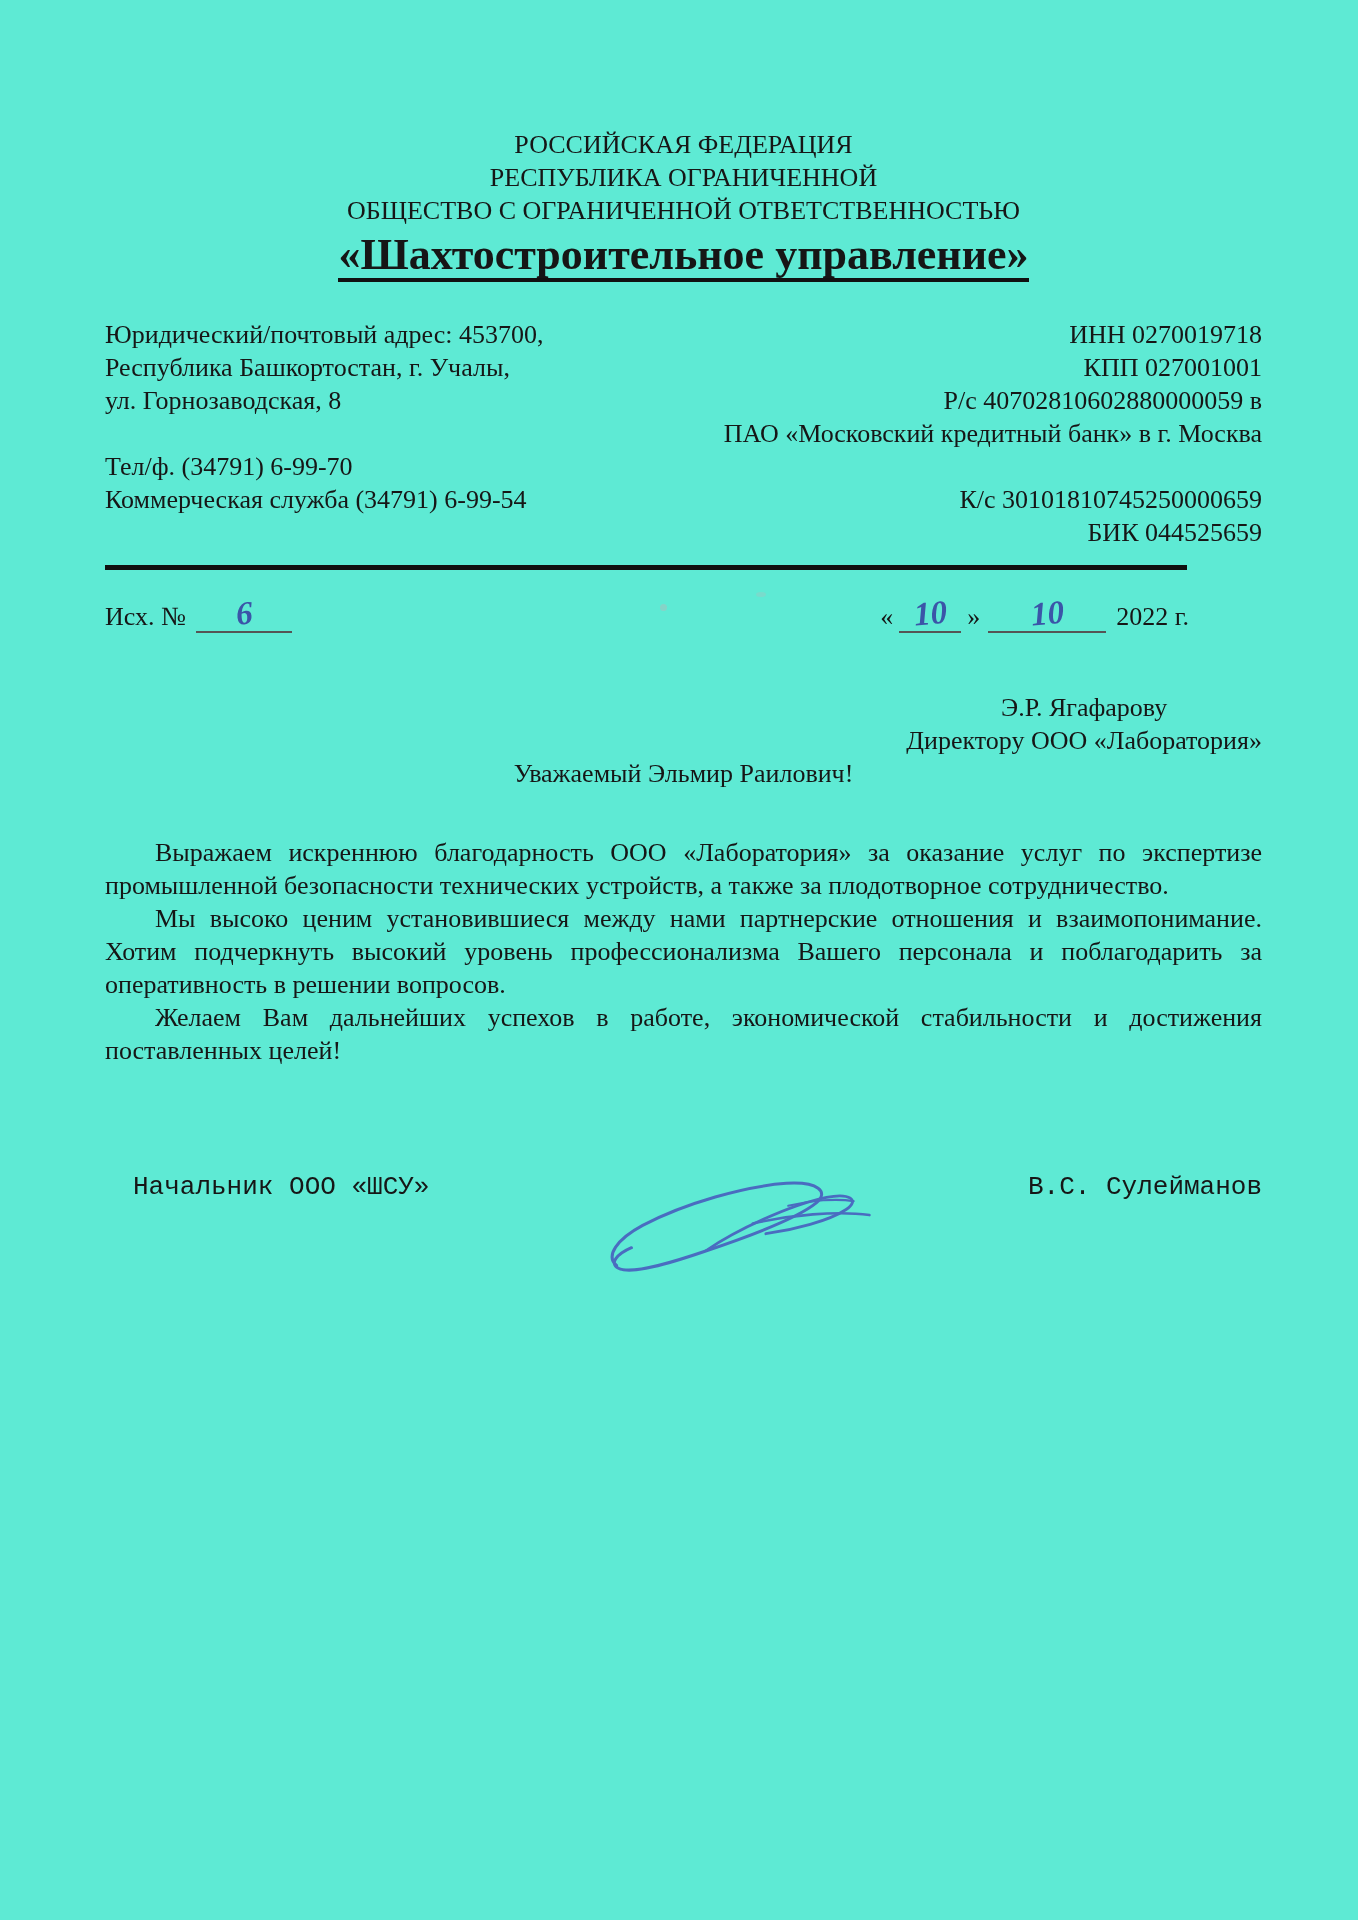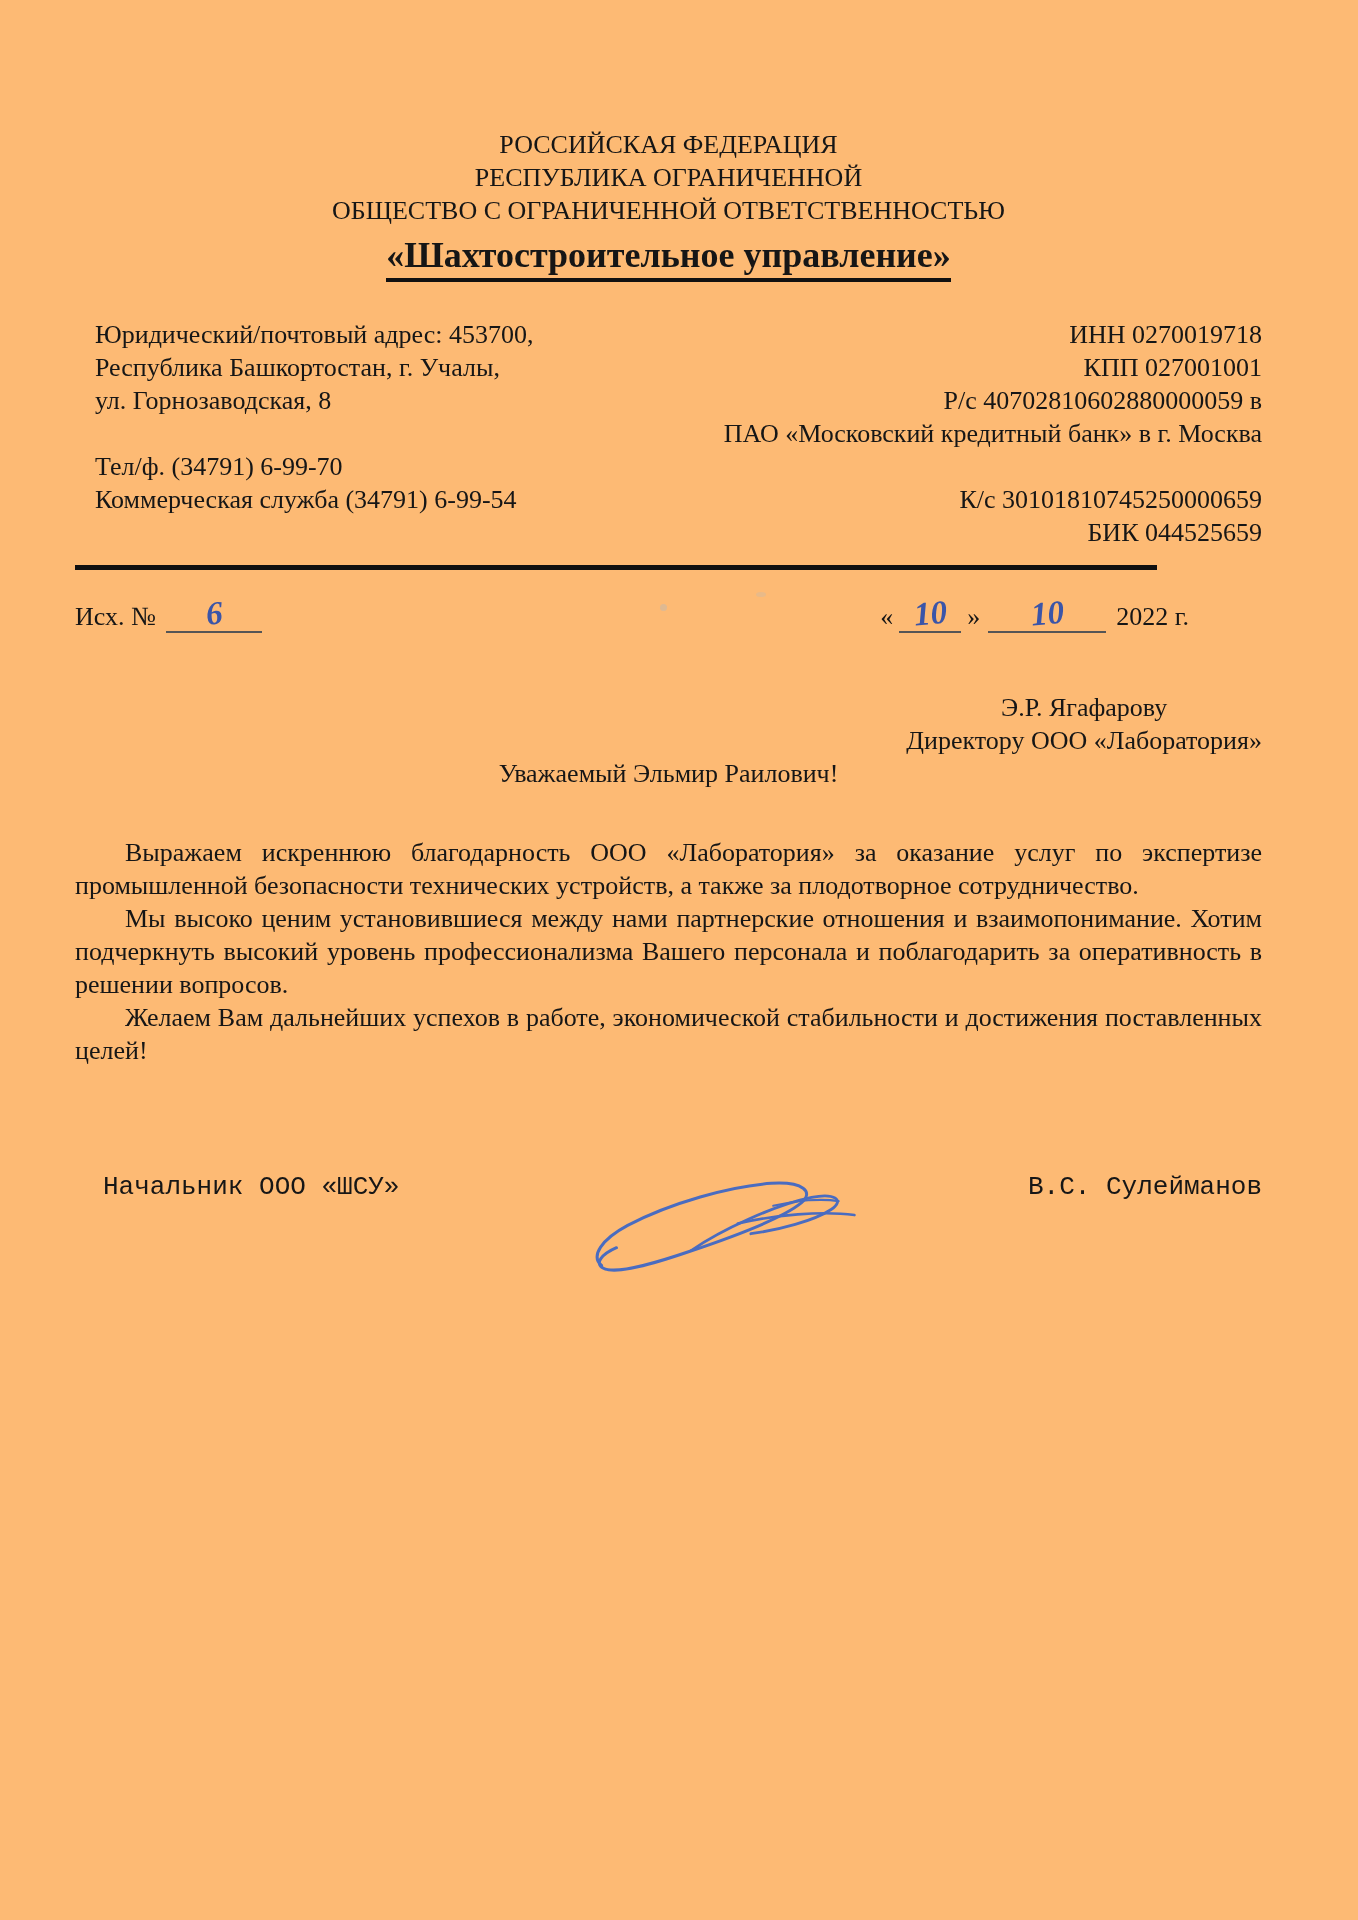--- a/index.html
+++ b/index.html
@@ -1,48 +1,48 @@
 <!DOCTYPE html>
 <html><head>
 <meta charset="utf-8">
 <style>
   html,body{margin:0;padding:0;background:#ffffff;}
   .page{
     position:relative;
     width:1358px;height:1920px;
-    background:#fdba74;
+    background:#5eead4;
     box-sizing:border-box;
-    padding:128px 96px 0 75px;
+    padding:128px 96px 0 105px;
     font-family:"Liberation Serif","DejaVu Serif",serif;
     color:#161616;
     font-size:26px;
     line-height:33px;
   }
   
   .letterhead{text-align:center;}
   .lh-line{white-space:nowrap;}
   .company-name{
     margin-top:6px;
-    font-size:36px;
+    font-size:44px;
     line-height:44px;
     font-weight:bold;
   }
   .company-name span{
     display:inline-block;
     border-bottom:4px solid #111;
     padding-bottom:1px;
   }
   
   .contacts{
     margin-top:36px;
     display:flex;
     justify-content:space-between;
   }
   .contacts .col-right{text-align:right;}
-  .c-line{white-space:nowrap;margin-left:20px;}
+  .c-line{white-space:nowrap;}
   .gap-above{margin-top:33px;}
   
   .divider{
     margin-top:16px;
     height:5px;
     width:1082px;
     background:#101010;
   }
   
   .ref-row{

